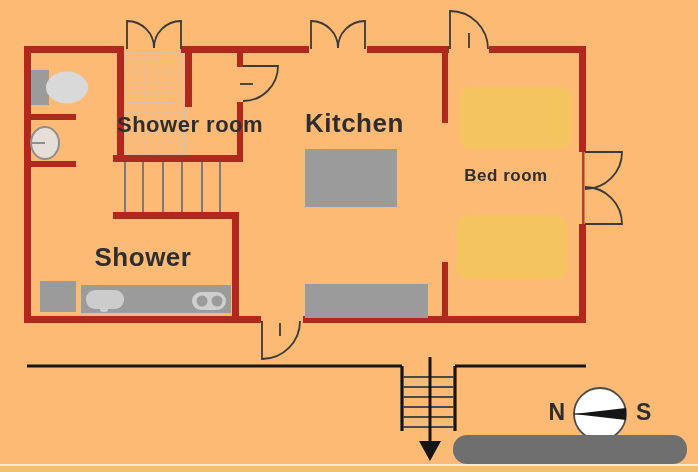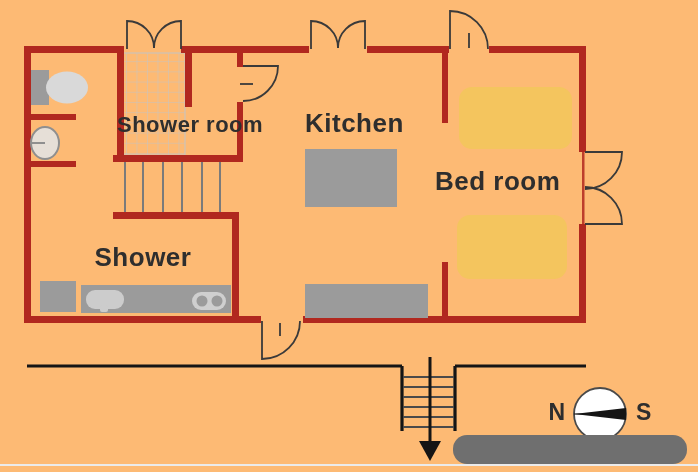--- a/index.html
+++ b/index.html
@@ -22,21 +22,21 @@
   .arrow-line{stroke:var(--ground);stroke-width:3;}
   .arrow-head{fill:var(--ground);}
   .compass-circle{fill:#ffffff;stroke:var(--compass-stroke);stroke-width:1.8;}
   .needle{fill:#151515;}
   .label{
     position:absolute;color:var(--text);text-align:center;
     letter-spacing:.5px;line-height:1.1;white-space:nowrap;
   }
   .lbl-shower{left:117px;top:113px;width:118px;font-size:22px;}
   .lbl-riving{left:305px;top:109px;width:74px;font-size:26px;}
-  .lbl-bedroom{left:435px;top:167px;width:108px;font-size:26px;}
+  .lbl-bedroom{left:452px;top:167px;width:108px;font-size:17px;}
   .lbl-kitchen{left:93px;top:243px;width:100px;font-size:26px;}
   .lbl-n{left:544px;top:400px;width:26px;font-size:23px;}
   .lbl-s{left:633px;top:400px;width:22px;font-size:23px;}
   .bottom-rule{position:absolute;left:0;top:464px;width:698px;height:2px;background:var(--bottom-rule);}
   .subtitle-bar{
     position:absolute;left:453px;top:435px;width:234px;height:29px;
     border-radius:14px;background:var(--subtitle-bar);
   }
 </style>
 </head>

